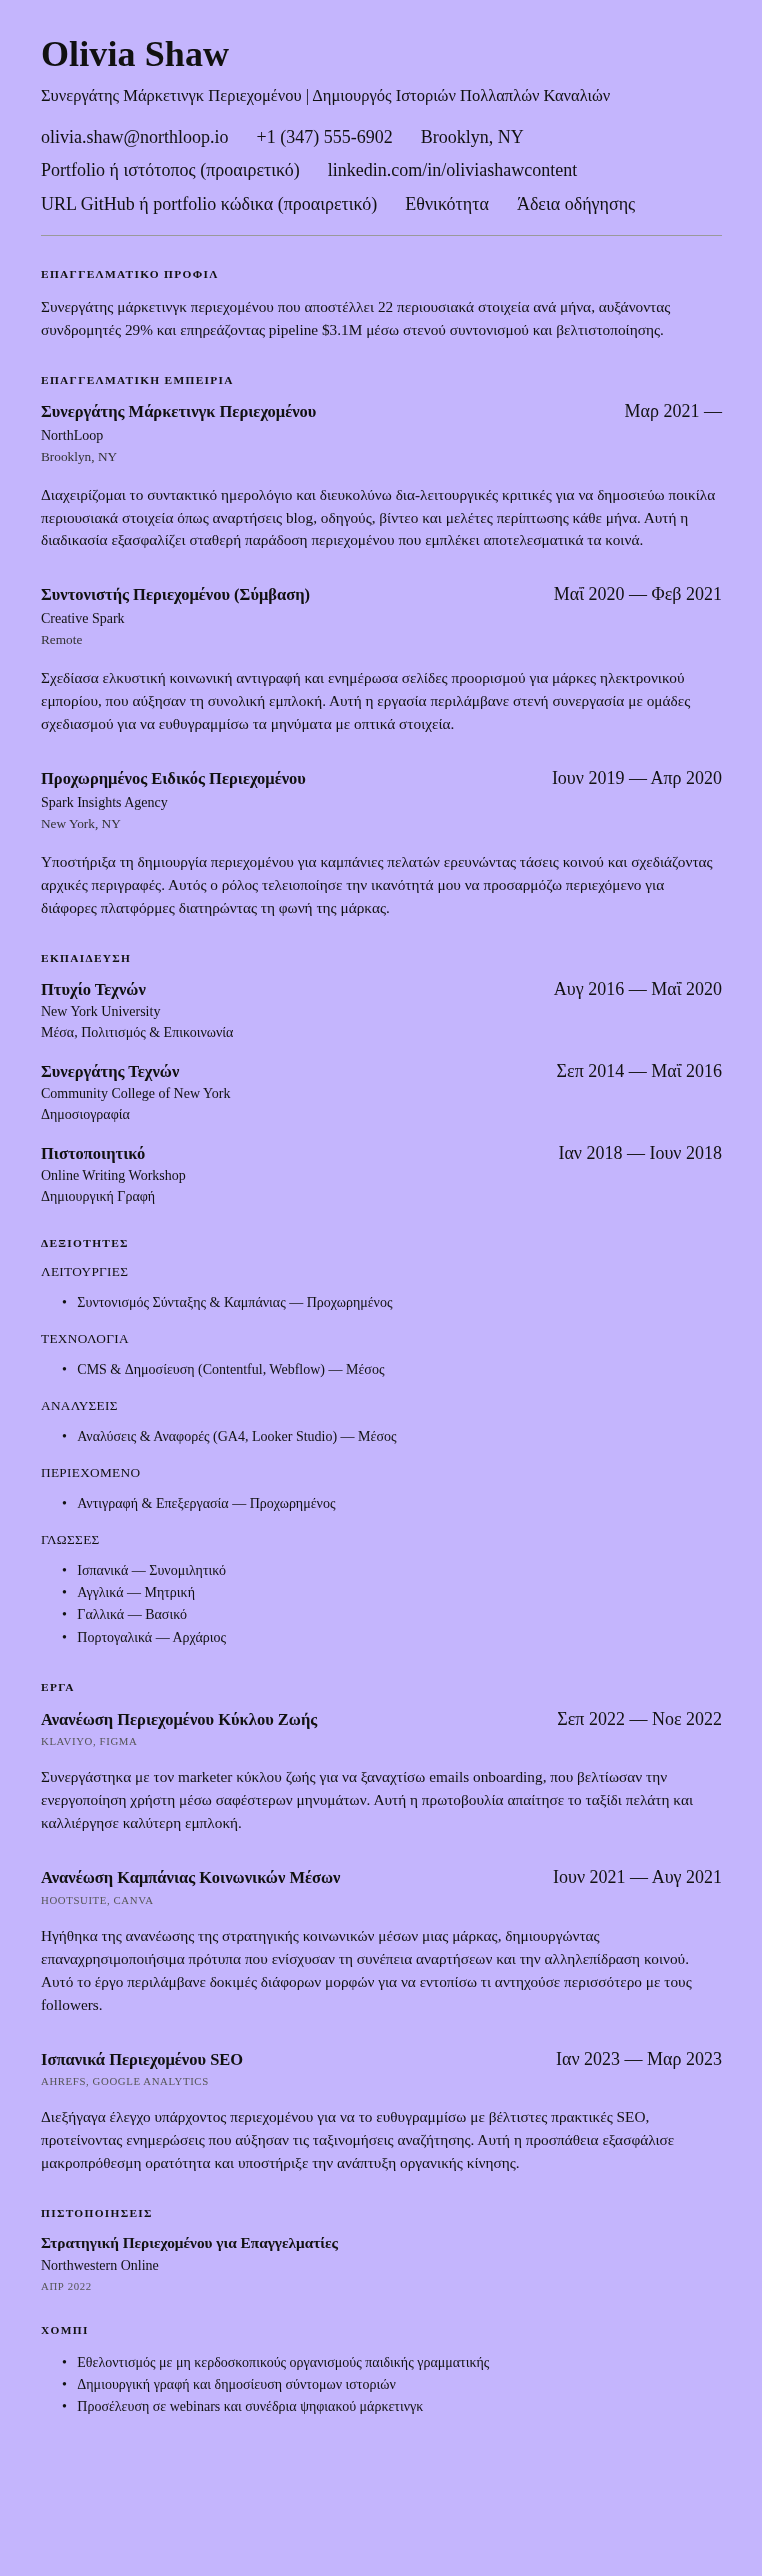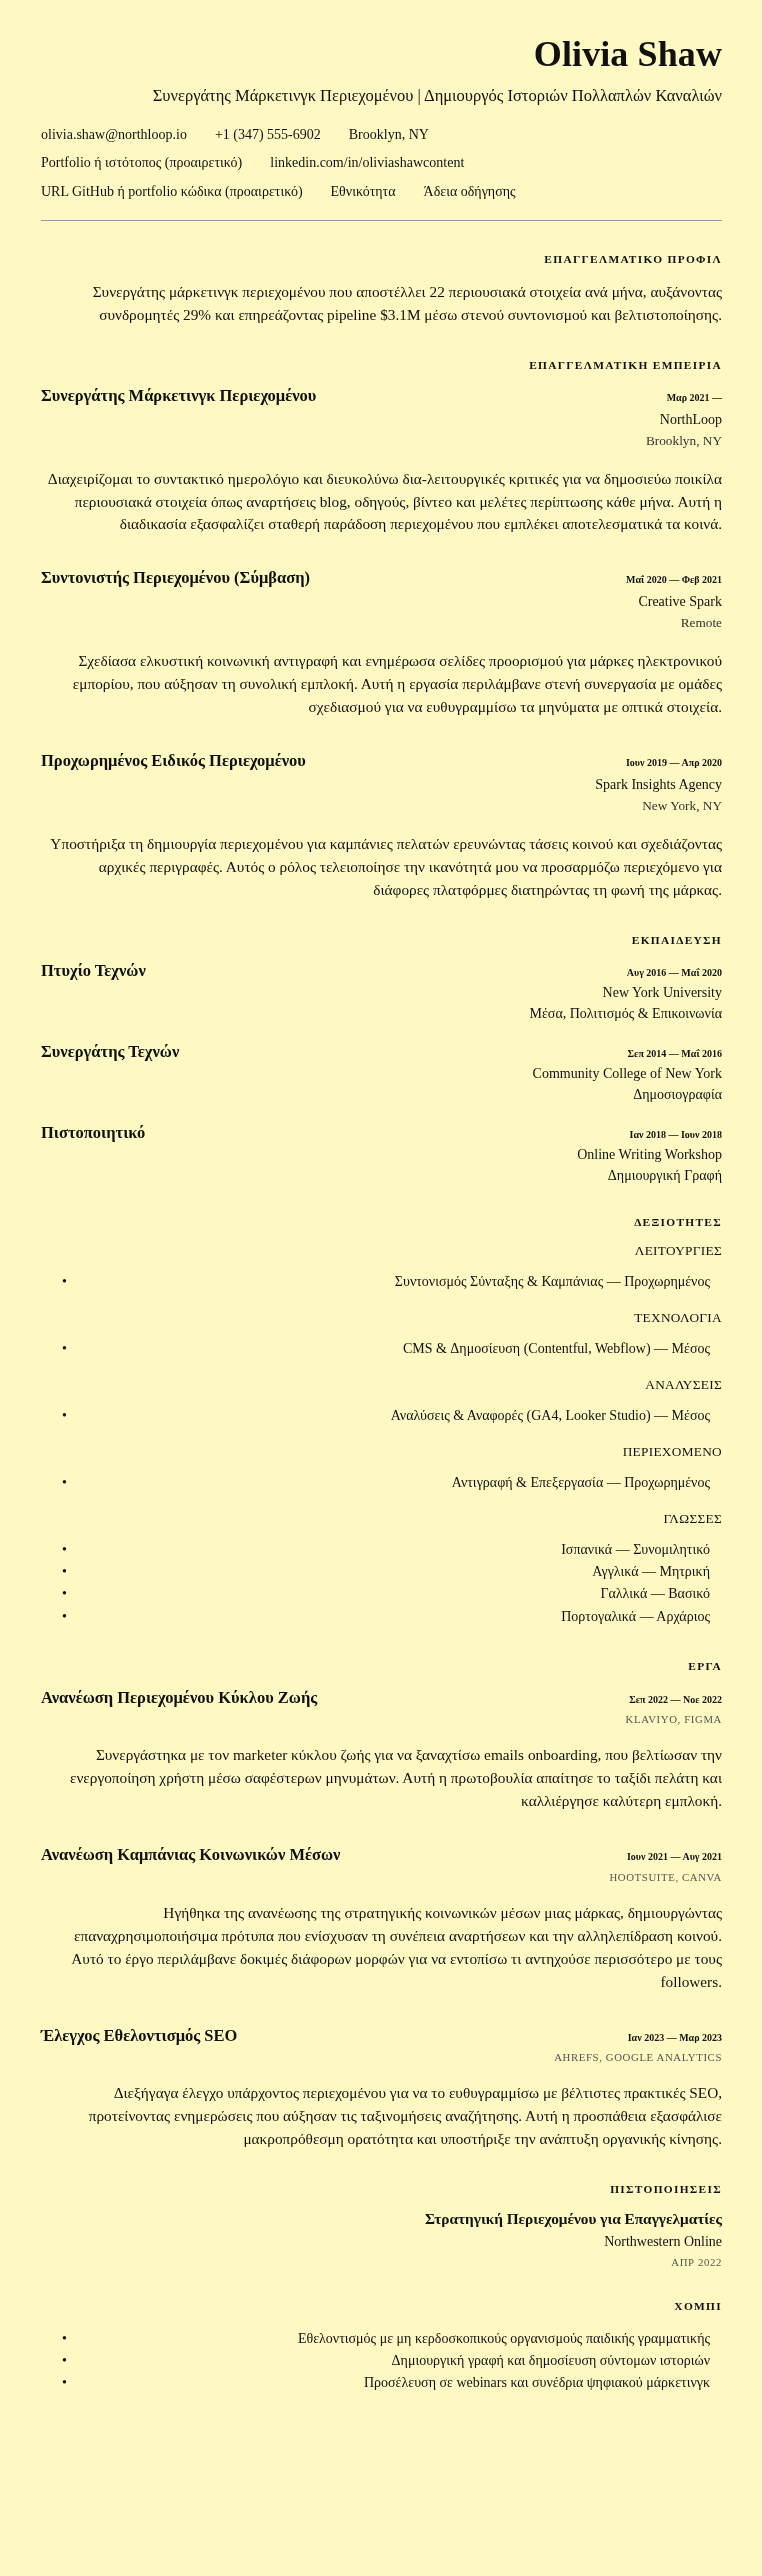--- a/index.html
+++ b/index.html
@@ -7,40 +7,39 @@
     width: 763px;
     color: #111111;
     font-family: "Liberation Serif", "DejaVu Serif", serif;
     -webkit-font-smoothing: antialiased;
   }
   .page {
     box-sizing: border-box;
     width: 763px;
     min-height: 2576px;
     padding: 33px 41px 44px 41px;
-    background: #fef9c3;
-    text-align: right;
+    background: #c4b5fd;
   }
 
   
   .name {
     font-size: 36px;
     font-weight: 700;
     margin: 0 0 11.4px 0;
     letter-spacing: 0.1px;
   }
   .tagline {
     font-size: 16.5px;
     margin: 0 0 20.3px 0;
   }
   .contact-row {
     display: flex;
     flex-wrap: wrap;
     gap: 15px 28px;
-    font-size: 14px;
+    font-size: 18px;
     margin-bottom: 12.7px;
   }
   .divider {
     border: none;
     border-top: 0.6px solid #9a9a9a;
     margin: 20.3px 0 0 0;
   }
 
   
   .section-heading {
@@ -62,23 +61,22 @@
     justify-content: space-between;
     align-items: baseline;
     gap: 15.3px;
   }
   .entry-title {
     font-size: 16.5px;
     font-weight: 700;
     margin: 0;
   }
   .entry-dates {
-    font-size: 10px;
+    font-size: 18px;
     white-space: nowrap;
-    font-weight: bold;
   }
   .entry-company { font-size: 14px; margin-top: 5.7px; }
   .entry-location { font-size: 13.3px; margin-top: 5.1px; color: #333; }
   .entry-desc { margin-top: 19px; }
   .entry-tools {
     font-size: 10.8px;
     letter-spacing: 0.6px;
     color: #555;
     margin-top: 5.7px;
   }
@@ -277,21 +275,21 @@
       <div class="entry-head">
         <h3 class="entry-title">Ανανέωση Καμπάνιας Κοινωνικών Μέσων</h3>
         <span class="entry-dates">Ιουν 2021 — Αυγ 2021</span>
       </div>
       <div class="entry-tools">HOOTSUITE, CANVA</div>
       <p class="entry-desc">Ηγήθηκα της ανανέωσης της στρατηγικής κοινωνικών μέσων μιας μάρκας, δημιουργώντας επαναχρησιμοποιήσιμα πρότυπα που ενίσχυσαν τη συνέπεια αναρτήσεων και την αλληλεπίδραση κοινού. Αυτό το έργο περιλάμβανε δοκιμές διάφορων μορφών για να εντοπίσω τι αντηχούσε περισσότερο με τους followers.</p>
     </div>
 
     <div class="entry">
       <div class="entry-head">
-        <h3 class="entry-title">Έλεγχος Εθελοντισμός SEO</h3>
+        <h3 class="entry-title">Ισπανικά Περιεχομένου SEO</h3>
         <span class="entry-dates">Ιαν 2023 — Μαρ 2023</span>
       </div>
       <div class="entry-tools">AHREFS, GOOGLE ANALYTICS</div>
       <p class="entry-desc">Διεξήγαγα έλεγχο υπάρχοντος περιεχομένου για να το ευθυγραμμίσω με βέλτιστες πρακτικές SEO, προτείνοντας ενημερώσεις που αύξησαν τις ταξινομήσεις αναζήτησης. Αυτή η προσπάθεια εξασφάλισε μακροπρόθεσμη ορατότητα και υποστήριξε την ανάπτυξη οργανικής κίνησης.</p>
     </div>
   </section>
 
   <section>
     <h2 class="section-heading">ΠΙΣΤΟΠΟΙΗΣΕΙΣ</h2>
     <div class="cert-entry">

